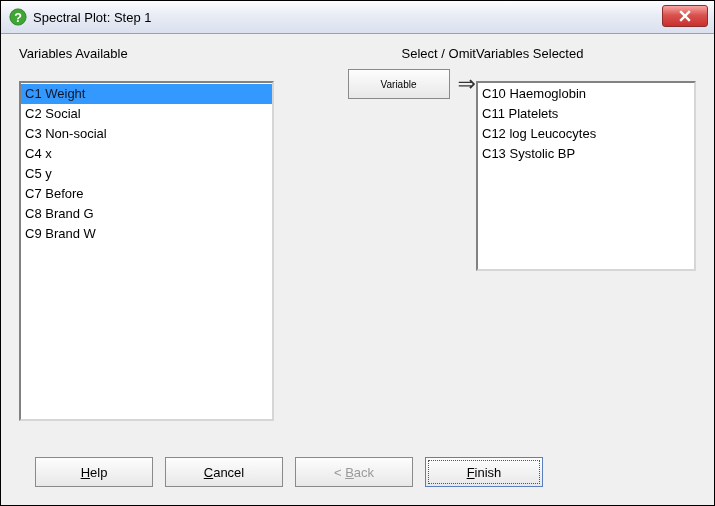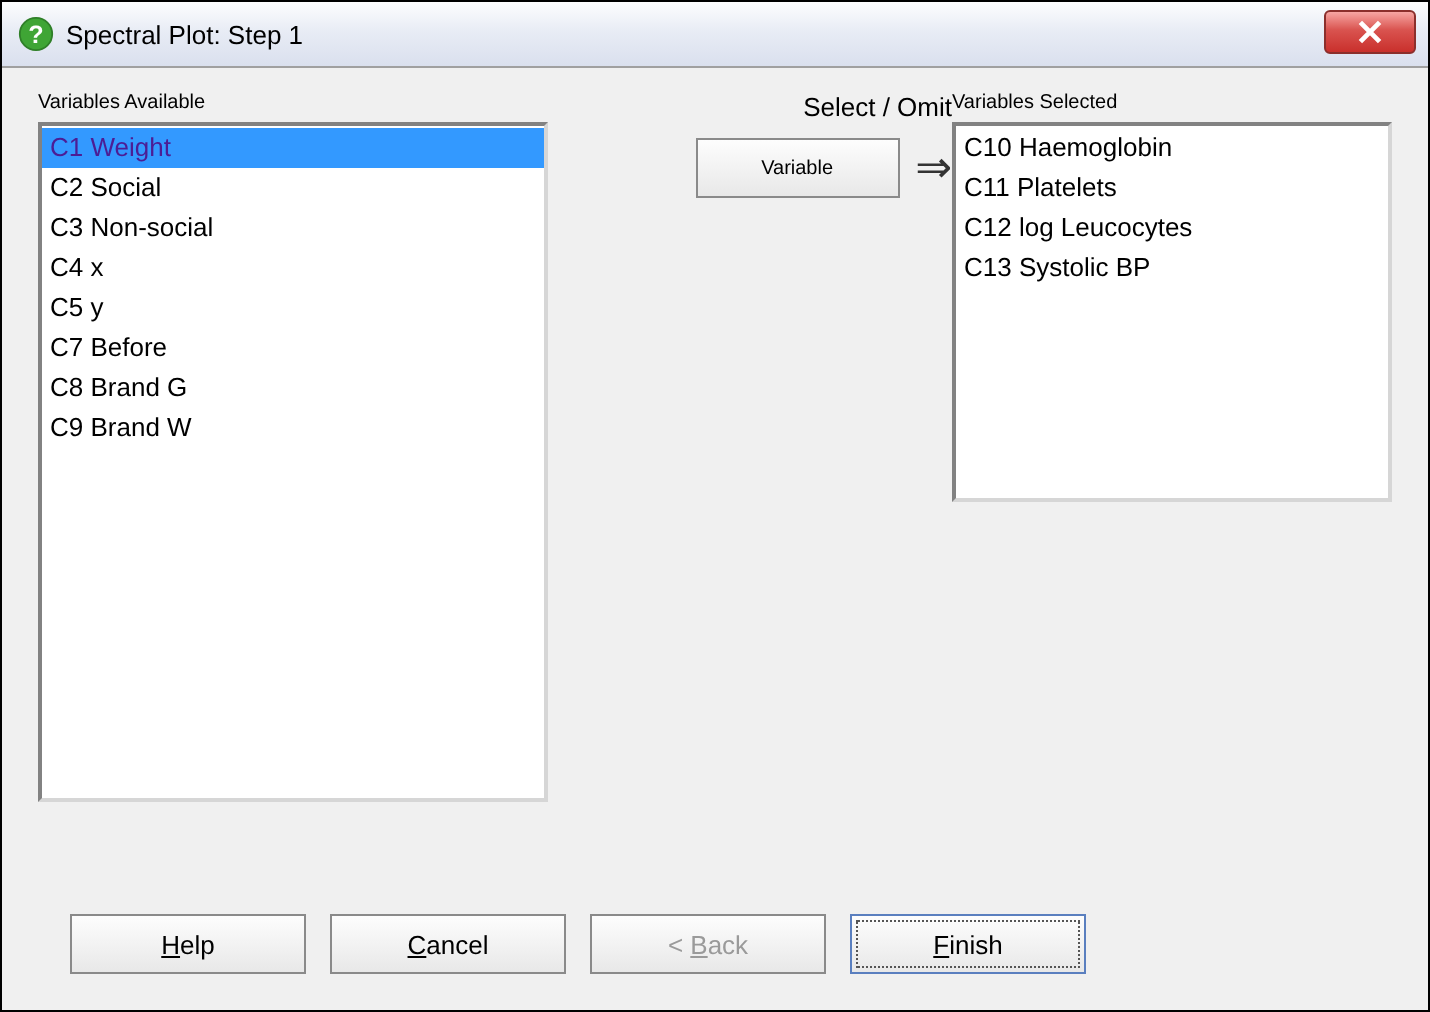--- a/index.html
+++ b/index.html
@@ -8,27 +8,27 @@
 .titlebar .icon{width:18px;height:18px;margin:0 6px 0 8px;display:flex;align-items:center;justify-content:center}
 .titlebar .title{color:#000;font-size:13px}
 .closebtn{position:absolute;right:6px;top:4px;width:44px;height:20px;background:linear-gradient(to bottom,#f7a6a3,#d9534f 45%,#c9302c);border:1px solid #8b2f2c;border-radius:3px;display:flex;align-items:center;justify-content:center;cursor:default}
 .closebtn svg{width:12px;height:12px}
 .body{flex:1;padding:12px 18px 0 18px;display:flex;flex-direction:column}
 .row{display:flex;flex:1}
 .col{display:flex;flex-direction:column}
 .col.left{width:255px}
 .col.mid{flex:1;align-items:center}
 .col.right{width:220px}
-.lbl{font-size:10px;margin-bottom:4px}
+.lbl{font-size:13px;margin-bottom:20px}
 .lbl.right{text-align:left}
 .listbox{background:#fff;border:2px inset #d6d6d6;flex:0 0 auto;box-sizing:border-box;overflow:hidden;padding:1px 0}
 .listbox.left{height:340px;width:255px}
 .listbox.right{height:190px;width:220px}
 .listitem{padding:1px 4px;font-size:13px;line-height:18px;white-space:nowrap}
-.listitem.sel{background:#3399ff;color:#4c1d95}
+.listitem.sel{background:#3399ff;color:#0f172a}
 .selectcol{display:flex;flex-direction:column;align-items:flex-end;width:100%}
 .midlbl{font-size:13px;margin-bottom:8px}
 .varrow{display:flex;align-items:center;gap:8px}
 .btn{min-width:100px;height:28px;background:linear-gradient(to bottom,#fdfdfd,#e8e8e8);border:1px solid #8a8a8a;font-family:Liberation Sans, sans-serif;font-size:10px;display:flex;align-items:center;justify-content:center;cursor:default;box-sizing:border-box}
 .btn.var{width:102px;height:30px}
 .arrow{font-size:22px;color:#333}
 .footer{display:flex;gap:12px;padding:14px 16px 18px 16px;justify-content:flex-start}
 .fbtn{width:118px;height:30px;background:linear-gradient(to bottom,#fdfdfd,#e8e8e8);border:1px solid #8a8a8a;font-family:inherit;font-size:13px;display:flex;align-items:center;justify-content:center;cursor:default;box-sizing:border-box}
 .fbtn.disabled{color:#9a9a9a}
 .fbtn.default{border:1px solid #5a7fbf;outline:1px dotted #555;outline-offset:-4px}

